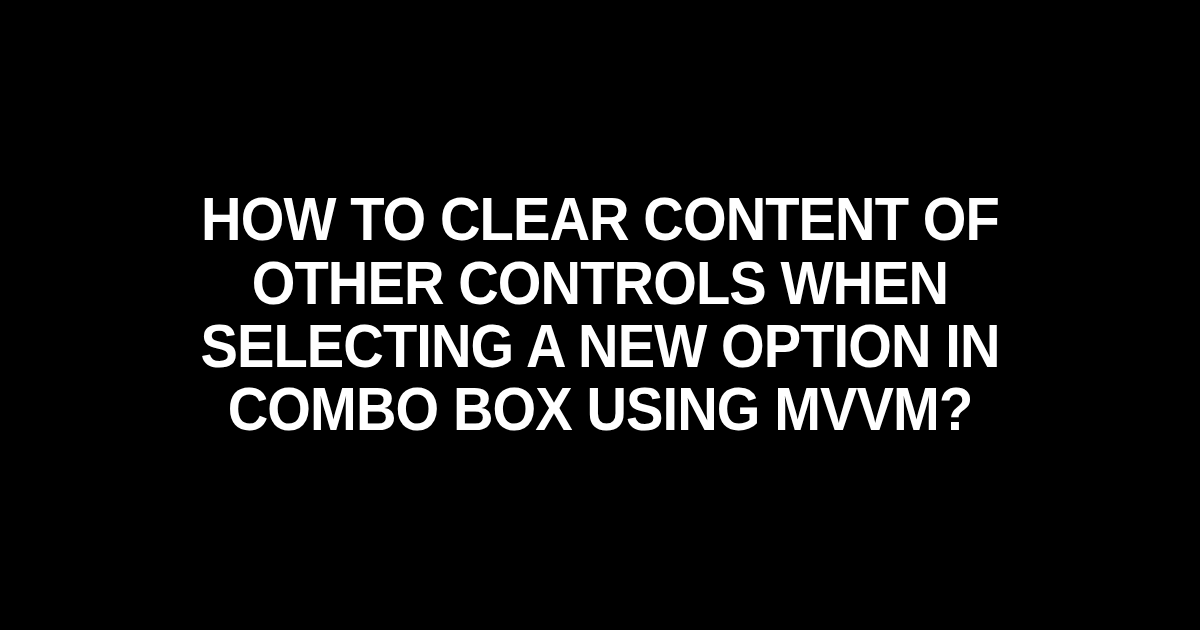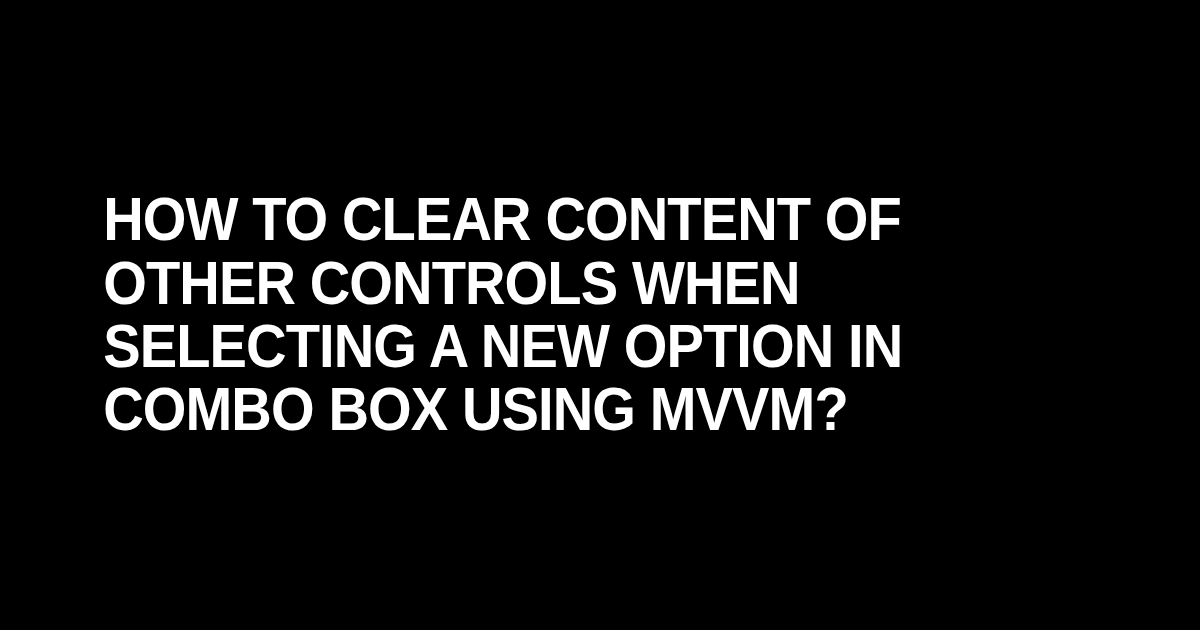--- a/index.html
+++ b/index.html
@@ -15,20 +15,21 @@
   body {
     background-color: #000000;
     display: flex;
     align-items: center;
     justify-content: center;
     font-family: 'Arial Black', 'Helvetica Neue', Helvetica, Arial, sans-serif;
   }
   .container {
     width: 100%;
     padding: 0 60px;
+    text-align: center;
   }
   .heading {
     color: #ffffff;
     font-weight: 900;
     font-size: 61px;
     line-height: 1.04;
     letter-spacing: -1px;
     text-transform: uppercase;
     font-stretch: condensed;
     transform: scaleX(0.92);

